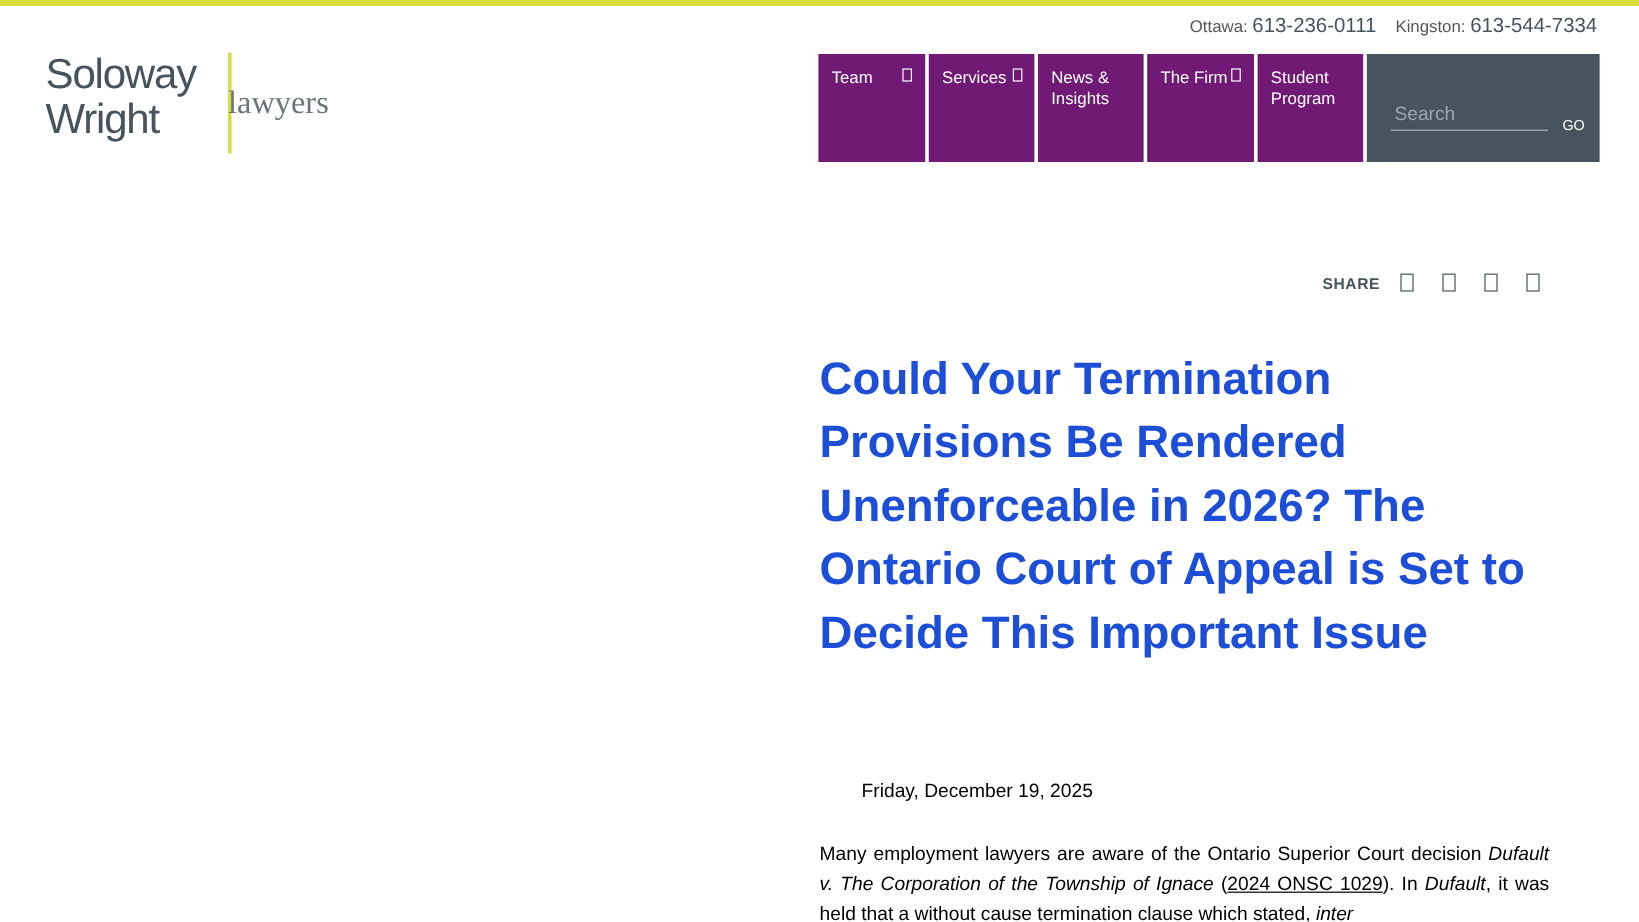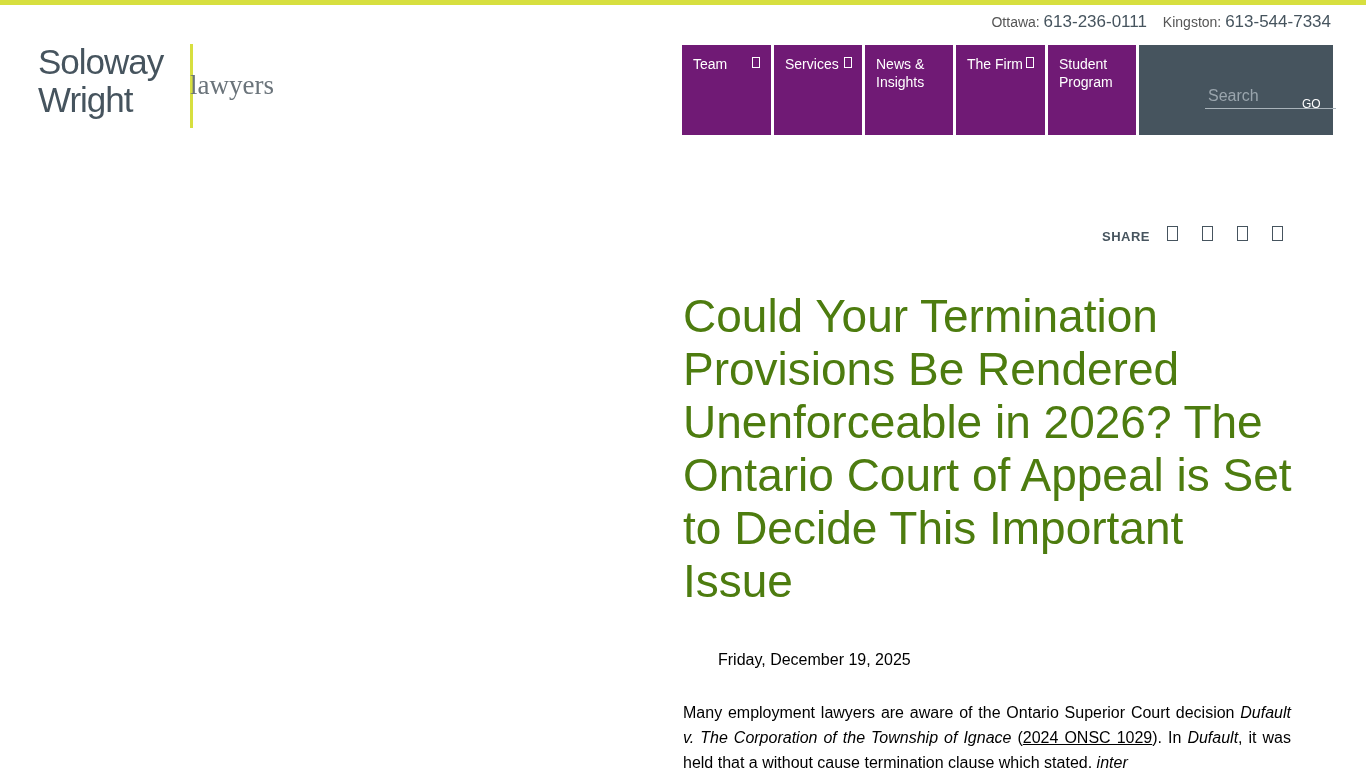--- a/index.html
+++ b/index.html
@@ -16,29 +16,29 @@
 
   .phones { position: absolute; right: 35px; top: 12px; font-size: 14px; color: #444c52; white-space: nowrap; text-align: right; }
   .phones .city { font-size: 14px; color: #555; }
   .phones .num { font-size: 17px; color: #46545e; margin-right: 12px; }
   .phones .num:last-child { margin-right: 0; }
 
   .nav { position: absolute; left: 682px; top: 45px; height: 90px; display: flex; gap: 3px; }
   .nav-item { background: #701a75; color: #ffffff; height: 90px; padding: 10px 11px; font-size: 14px; line-height: 18px; position: relative; }
   .nav-item .caret { position: absolute; top: 12px; font-size: 11px; width: 8px; height: 11px; border: 1px solid #fff; }
   .nav-search { background: #46545e; width: 194px; height: 90px; position: relative; }
-  .nav-search input { position: absolute; left: 20px; top: 38px; width: 131px; height: 26px; background: transparent; border: none; border-bottom: 1px solid #a9b3ba; color: #bef264; font-family: "Liberation Sans", sans-serif; font-size: 16px; padding: 0 3px; outline: none; margin-left: 46px; }
+  .nav-search input { position: absolute; left: 20px; top: 38px; width: 131px; height: 26px; background: transparent; border: none; border-bottom: 1px solid #a9b3ba; color: #bef264; font-family: "Liberation Sans", sans-serif; font-size: 16px; padding: 0 3px; outline: none; }
   .nav-search input::placeholder { color: #9aa5ad; }
   .nav-search .go { position: absolute; left: 163px; top: 52px; color: #fff; font-size: 12px; background: none; border: none; font-family: "Liberation Sans", sans-serif; }
 
-  .share { position: absolute; left: 1102px; top: 226px; display: flex; }
+  .share { position: absolute; left: 1102px; top: 226px; display: flex; align-items: center; }
   .share .label { font-size: 13px; font-weight: bold; color: #46545e; letter-spacing: 0.5px; margin-right: 17px; margin-top: 3px; }
   .share .icon { width: 11px; height: 15px; border: 1px solid #46545e; margin-right: 24px; }
 
-  .title { position: absolute; left: 683px; top: 290px; width: 620px; font-size: 46px; line-height: 53px; font-weight: normal; color: #4d7c0f; }
+  .title { position: absolute; left: 683px; top: 290px; width: 620px; font-size: 38px; line-height: 53px; font-weight: bold; color: #1d4ed8; }
   .date { position: absolute; left: 718px; top: 651px; font-size: 16px; color: #000; }
   .body-text { position: absolute; left: 683px; top: 700px; width: 608px; font-size: 16px; line-height: 25px; text-align: justify; color: #000; }
   .body-text em { font-style: italic; }
   .body-text a { color: #000; text-decoration: underline; }
 </style>
 </head>
 <body>
 
 <div class="top-bar"></div>
 

